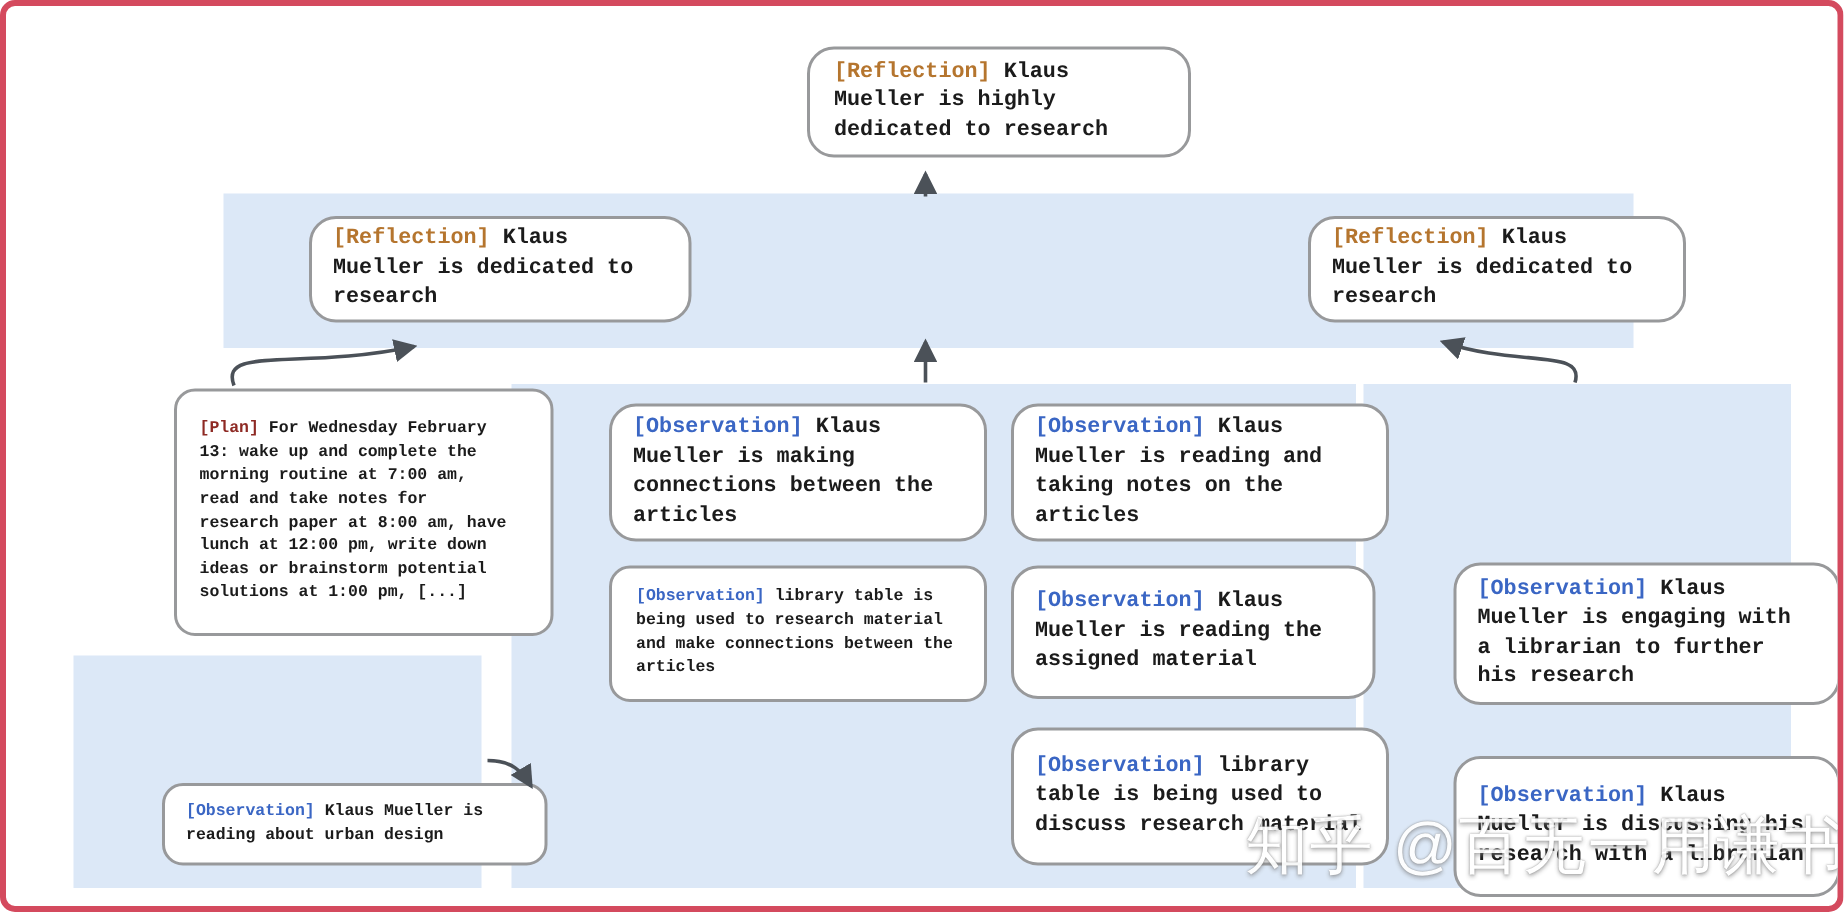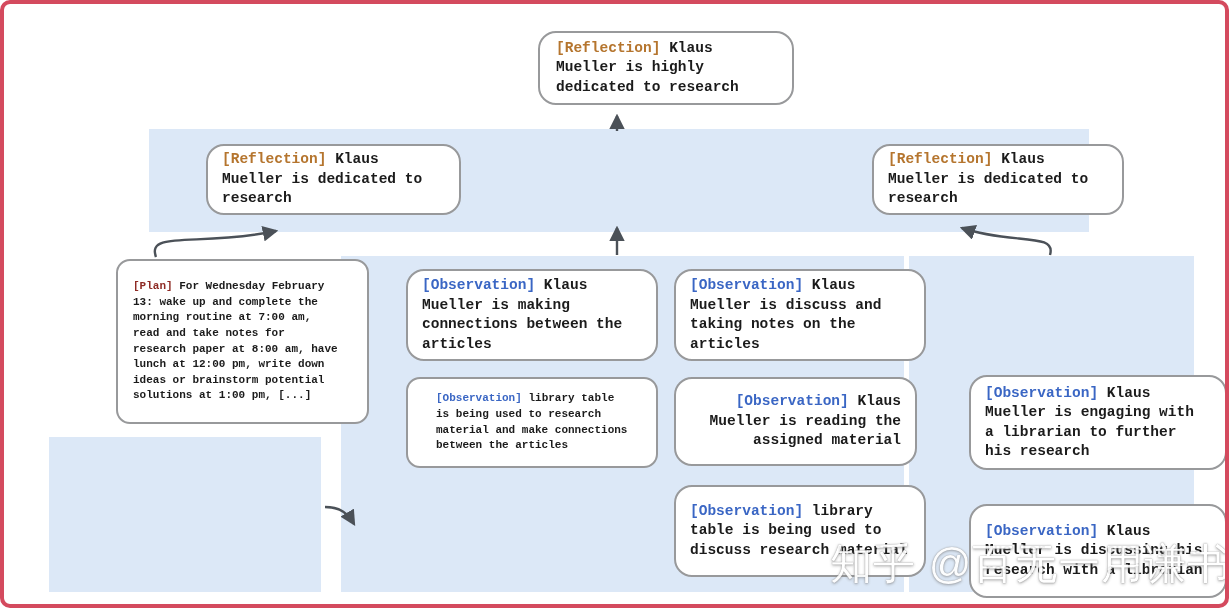--- a/index.html
+++ b/index.html
@@ -27,24 +27,24 @@
   .tag-plan{color:var(--plan,#8e2a24);}
   
   .n-top {left:487px;top:27px;width:256px;height:74px;padding:6px 16px;}
   .n-r2l {left:155px;top:140px;width:255px;height:71px;}
   .n-r2m {left:488px;top:140px;width:252px;height:71px;}
   .n-r2r {left:821px;top:140px;width:252px;height:71px;}
   .n-plan{left:65px;top:255px;width:253px;height:165px;padding:6px 24px 6px 15px;}
   .n-bl1 {left:57px;top:449px;width:257px;height:55px;}
   .n-bl2 {left:57px;top:518px;width:257px;height:55px;}
   .n-a1  {left:355px;top:265px;width:252px;height:92px;padding-right:30px;}
-  .n-a2  {left:355px;top:373px;width:252px;height:91px;padding:6px 28px;}
+  .n-a2  {left:355px;top:373px;width:252px;height:91px;padding:6px 16px;}
   .n-a3  {left:355px;top:481px;width:252px;height:92px;}
   .n-b1  {left:623px;top:265px;width:252px;height:92px;}
-  .n-b2  {left:623px;top:373px;width:243px;height:89px;text-align:right;}
+  .n-b2  {left:623px;top:373px;width:243px;height:89px;}
   .n-b3  {left:623px;top:481px;width:252px;height:92px;}
   .n-r1  {left:918px;top:265px;width:258px;height:93px;}
   .n-r2  {left:918px;top:371px;width:258px;height:95px;}
   .n-r3  {left:918px;top:500px;width:258px;height:94px;}
   .arrows{position:absolute;left:0;top:0;width:1229px;height:608px;pointer-events:none;}
   .arrows path{stroke:var(--arrow,#4b5158);stroke-width:2.4;fill:none;}
   .arrows .head{fill:var(--arrow,#4b5158);stroke:none;}
   .watermark{
     position:absolute;left:826px;top:532px;width:390px;
     font-family:"Liberation Sans","DejaVu Sans",sans-serif;font-weight:400;
@@ -86,40 +86,46 @@
     </div>
 
   <div class="box small n-plan">
       <div>
     <span class="tag-plan">[Plan]</span>
     <span>For Wednesday February 13: wake up and complete the morning routine at 7:00 am, read and take notes for research paper at 8:00 am, have lunch at 12:00 pm, write down ideas or brainstorm potential solutions at 1:00 pm, [...]</span>
   </div>
     </div>
 
 
+  <div class="box small n-bl2">
+      <div>
+    <span class="tag-observation">[Observation]</span>
+    <span>Klaus Mueller is reading about urban design</span>
+  </div>
+    </div>
 
   <div class="box n-a1">
       <div>
     <span class="tag-observation">[Observation]</span>
     <span>Klaus Mueller is making connections between the articles</span>
   </div>
     </div>
 
   <div class="box small n-a2">
       <div>
     <span class="tag-observation">[Observation]</span>
     <span>library table is being used to research material and make connections between the articles</span>
   </div>
     </div>
 
 
   <div class="box n-b1">
       <div>
     <span class="tag-observation">[Observation]</span>
-    <span>Klaus Mueller is discuss and taking notes on the articles</span>
+    <span>Klaus Mueller is reading and taking notes on the articles</span>
   </div>
     </div>
 
   <div class="box n-b2">
       <div>
     <span class="tag-observation">[Observation]</span>
     <span>Klaus Mueller is reading the assigned material</span>
   </div>
     </div>
 

